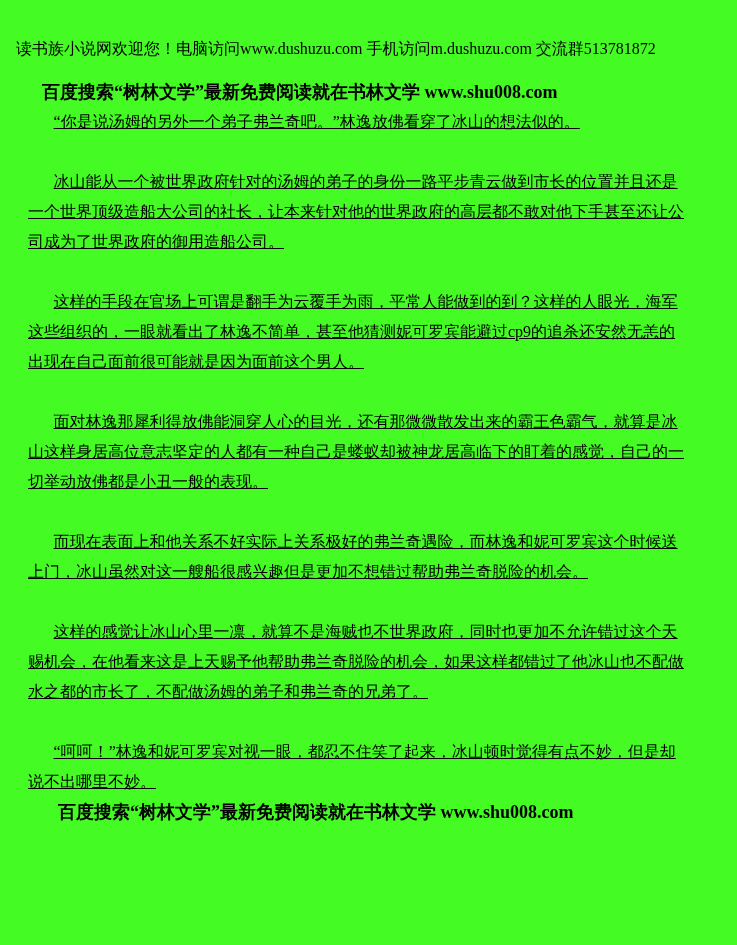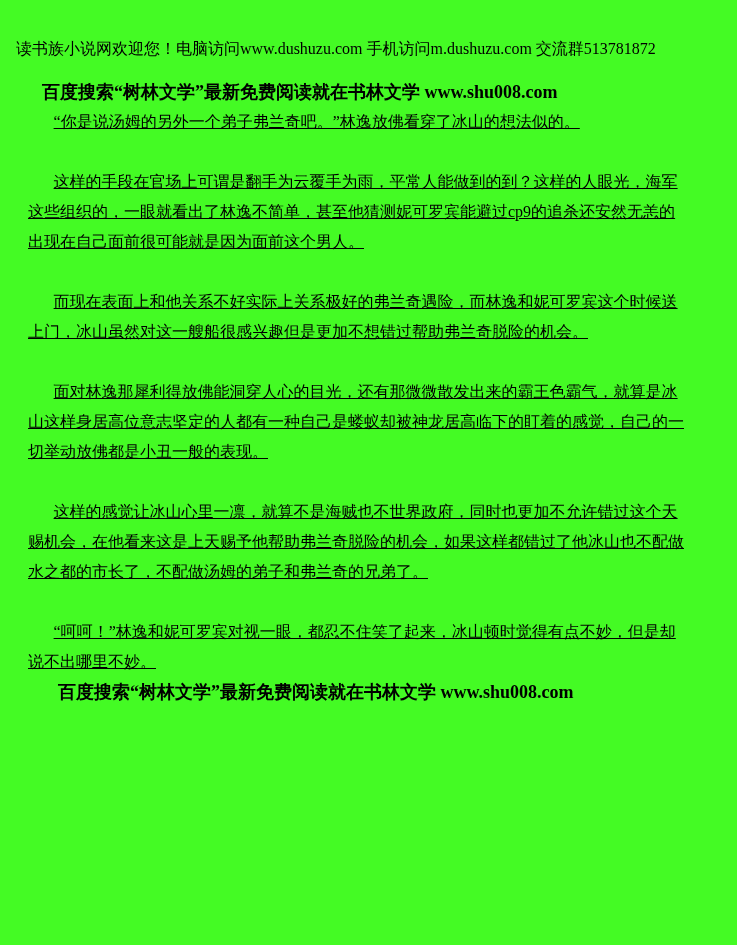--- a/index.html
+++ b/index.html
@@ -51,21 +51,22 @@
 </head>
 <body>
 
 <div class="site-banner">读书族小说网欢迎您！电脑访问www.dushuzu.com 手机访问m.dushuzu.com 交流群513781872</div>
 
 <div class="content">
 
   <div class="promo promo-top">百度搜索“树林文学”最新免费阅读就在书林文学 www.shu008.com</div>
 
   <p class="para first">“你是说汤姆的另外一个弟子弗兰奇吧。”林逸放佛看穿了冰山的想法似的。</p>
+  <p class="para">冰山能从一个被世界政府针对的汤姆的弟子的身份一路平步青云做到市长的位置并且还是一个世界顶级造船大公司的社长，让本来针对他的世界政府的高层都不敢对他下手甚至还让公司成为了世界政府的御用造船公司。</p>
   <p class="para">这样的手段在官场上可谓是翻手为云覆手为雨，平常人能做到的到？这样的人眼光，海军这些组织的，一眼就看出了林逸不简单，甚至他猜测妮可罗宾能避过cp9的追杀还安然无恙的出现在自己面前很可能就是因为面前这个男人。</p>
+  <p class="para">面对林逸那犀利得放佛能洞穿人心的目光，还有那微微散发出来的霸王色霸气，就算是冰山这样身居高位意志坚定的人都有一种自己是蝼蚁却被神龙居高临下的盯着的感觉，自己的一切举动放佛都是小丑一般的表现。</p>
   <p class="para">而现在表面上和他关系不好实际上关系极好的弗兰奇遇险，而林逸和妮可罗宾这个时候送上门，冰山虽然对这一艘船很感兴趣但是更加不想错过帮助弗兰奇脱险的机会。</p>
-  <p class="para">面对林逸那犀利得放佛能洞穿人心的目光，还有那微微散发出来的霸王色霸气，就算是冰山这样身居高位意志坚定的人都有一种自己是蝼蚁却被神龙居高临下的盯着的感觉，自己的一切举动放佛都是小丑一般的表现。</p>
   <p class="para">这样的感觉让冰山心里一凛，就算不是海贼也不世界政府，同时也更加不允许错过这个天赐机会，在他看来这是上天赐予他帮助弗兰奇脱险的机会，如果这样都错过了他冰山也不配做水之都的市长了，不配做汤姆的弟子和弗兰奇的兄弟了。</p>
   <p class="para">“呵呵！”林逸和妮可罗宾对视一眼，都忍不住笑了起来，冰山顿时觉得有点不妙，但是却说不出哪里不妙。</p>
 
   <div class="promo promo-bottom">百度搜索“树林文学”最新免费阅读就在书林文学 www.shu008.com</div>
 
 </div>
 
 </body></html>

